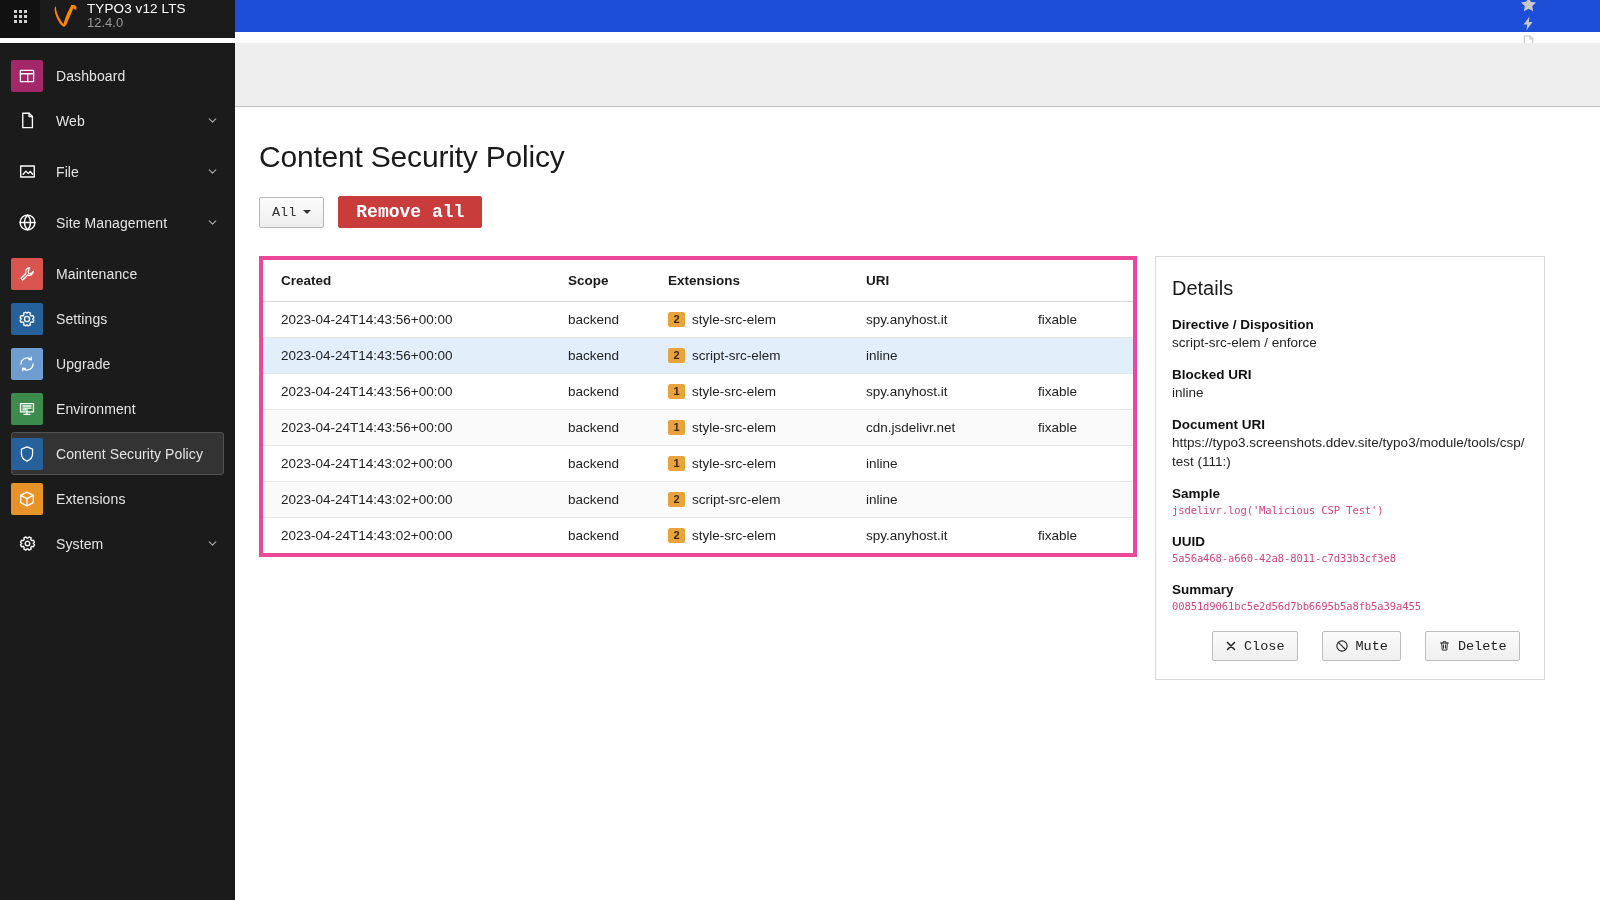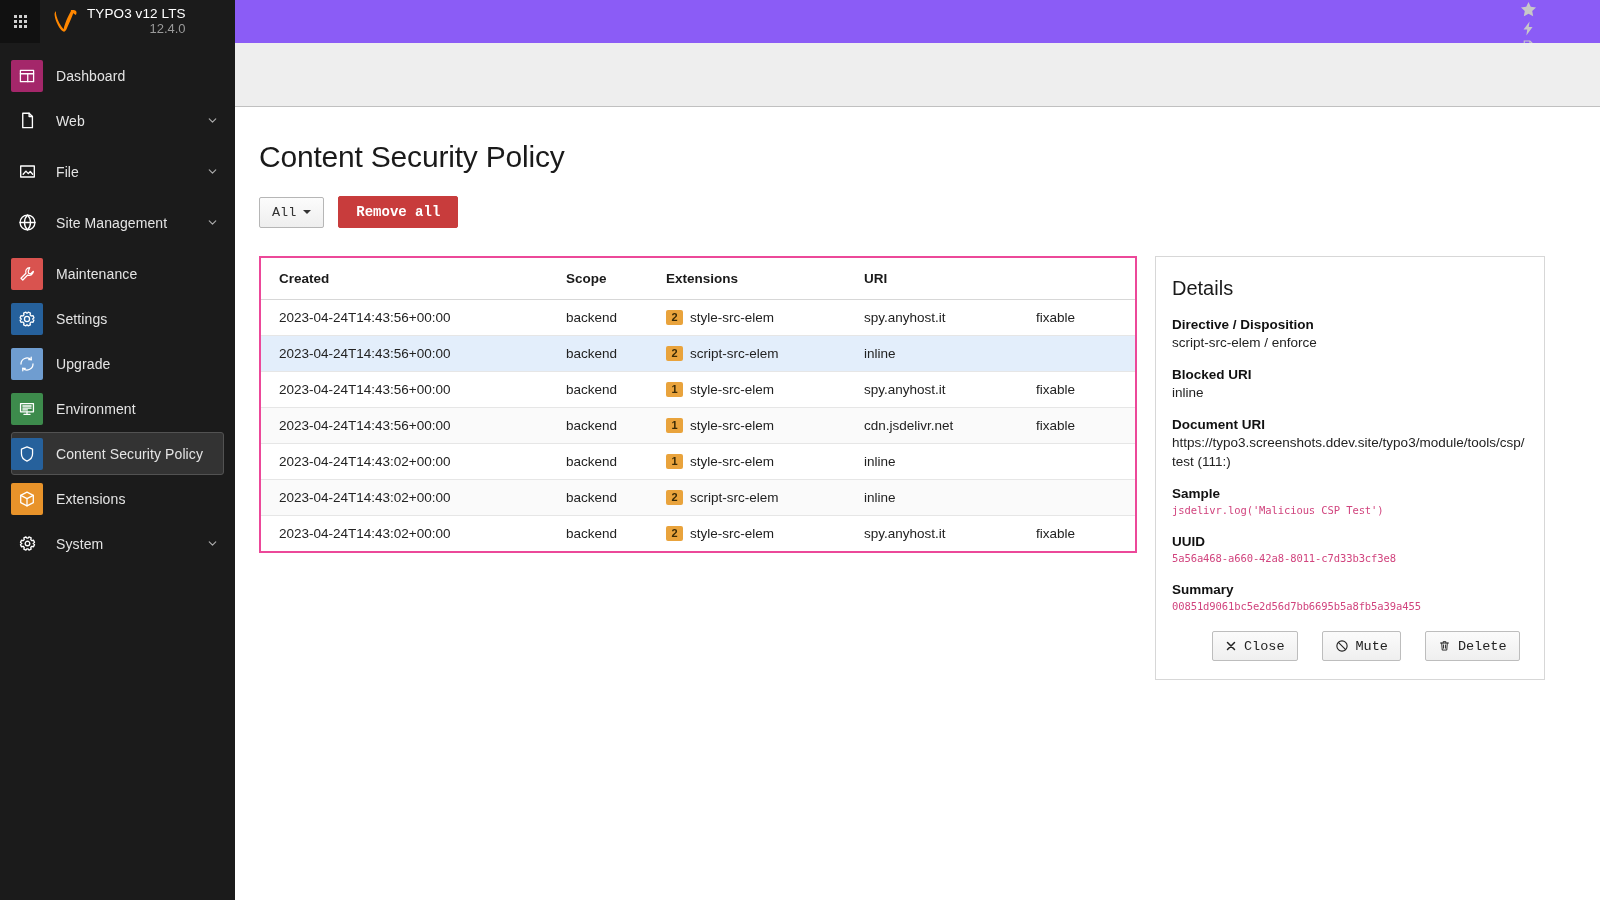--- a/index.html
+++ b/index.html
@@ -4,22 +4,22 @@
 <style>
   * { box-sizing: border-box; margin: 0; padding: 0; }
   html, body {
     width: 1600px; height: 900px;
     font-family: "Liberation Sans", sans-serif;
     background: #fff; overflow: hidden;
   }
 
   
   .topbar {
-    position: absolute; top: 0; left: 0; width: 1600px; height: 43px;
-    background: #8b5cf6; display: flex; align-items: center; text-align: right;
+    position: absolute; top: 0; left: 0; width: 1600px; height: 32px;
+    background: #1d4ed8; display: flex; align-items: center;
   }
   .modulemenu-head {
     width: 235px; height: 43px; background: #1b1b1b;
     display: flex; align-items: center;
   }
   .app-grid {
     width: 40px; min-width: 40px; height: 43px; background: #111;
     display: flex; align-items: center; justify-content: center;
   }
   .grid-dots { display: grid; grid-template-columns: repeat(3,3px);
@@ -98,28 +98,28 @@
     display: inline-flex; align-items: center; justify-content: center;
   }
   .btn-default {
     background: linear-gradient(#fcfcfc,#eee); border: 1px solid #b6b6b6;
     color: #333; height: 31px; padding: 0 12px; gap: 7px;
   }
   .caret { border-left: 4px solid transparent; border-right: 4px solid transparent;
     border-top: 4px solid #333; display: inline-block; }
   .btn-danger {
     background: #c83c3c; border: 1px solid #c83c3c; color: #fff;
-    height: 32px; padding: 0 17px; font-weight: 700; font-size: 14px;
+    height: 32px; padding: 0 17px; font-weight: 700; font-size: 18px;
   }
 
   
   .content-flex { display: flex; gap: 18px; align-items: flex-start; }
 
   .table-card {
-    width: 878px; border: 2px solid #ec4899; background: #fff;
+    width: 878px; border: 4px solid #ec4899; background: #fff;
   }
   table { width: 100%; border-collapse: collapse; font-size: 13.5px; }
   thead th {
     text-align: left; font-weight: 700; color: #1a1a1a; font-size: 13.5px;
     padding: 13px 0 13px 0; border-bottom: 1px solid #d7d7d7;
   }
   tbody td { padding: 10px 0; color: #222; border-bottom: 1px solid #e6e6e6; }
   tbody tr:last-child td { border-bottom: none; }
   tbody tr.odd { background: #fafafa; }
   tbody tr.selected { background: #e3eefb; }

